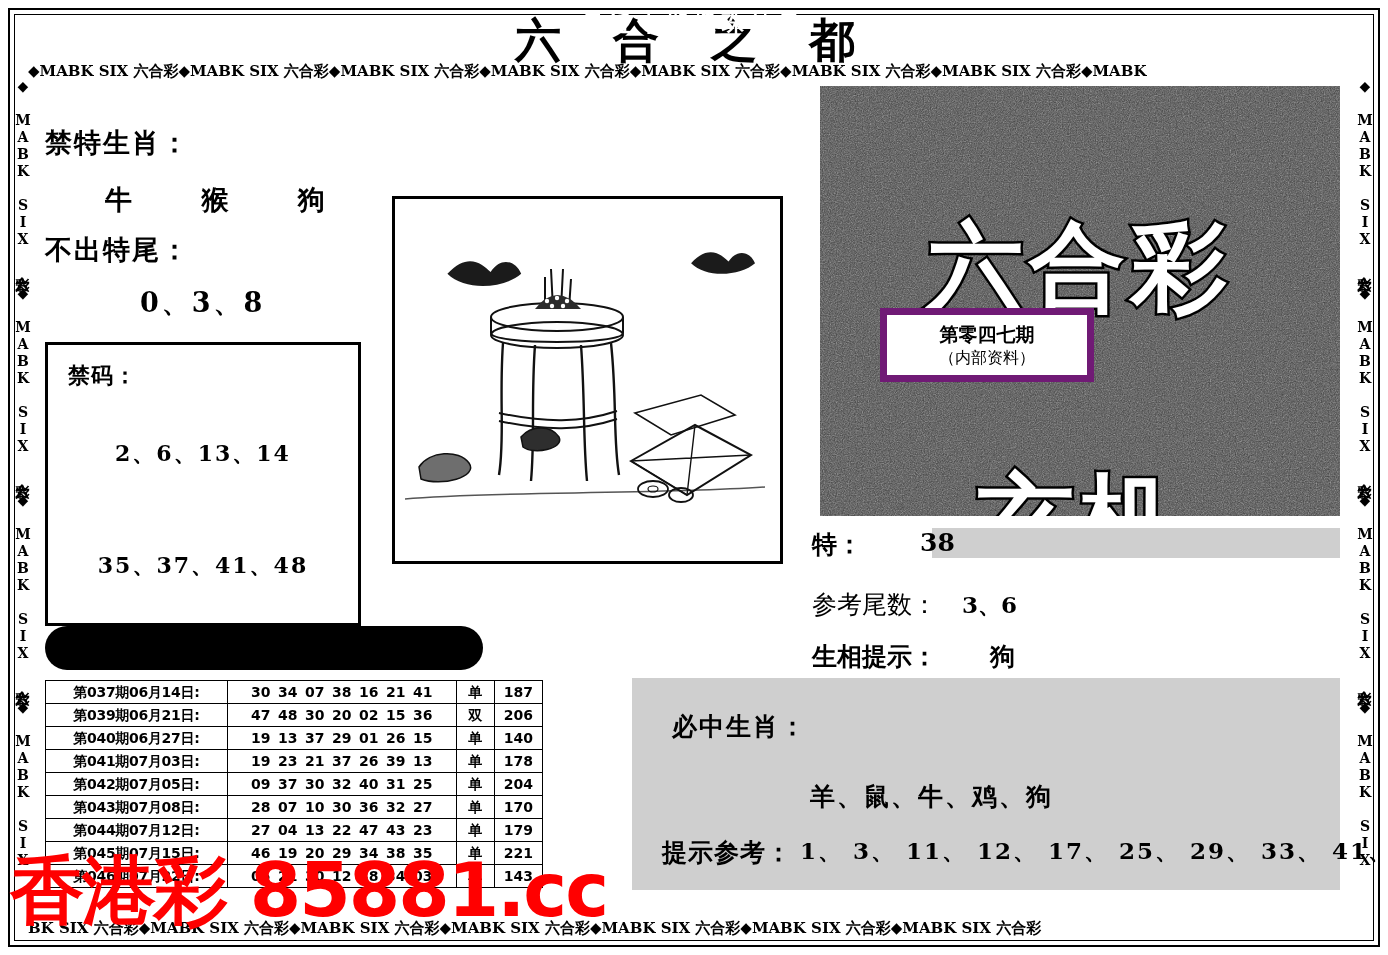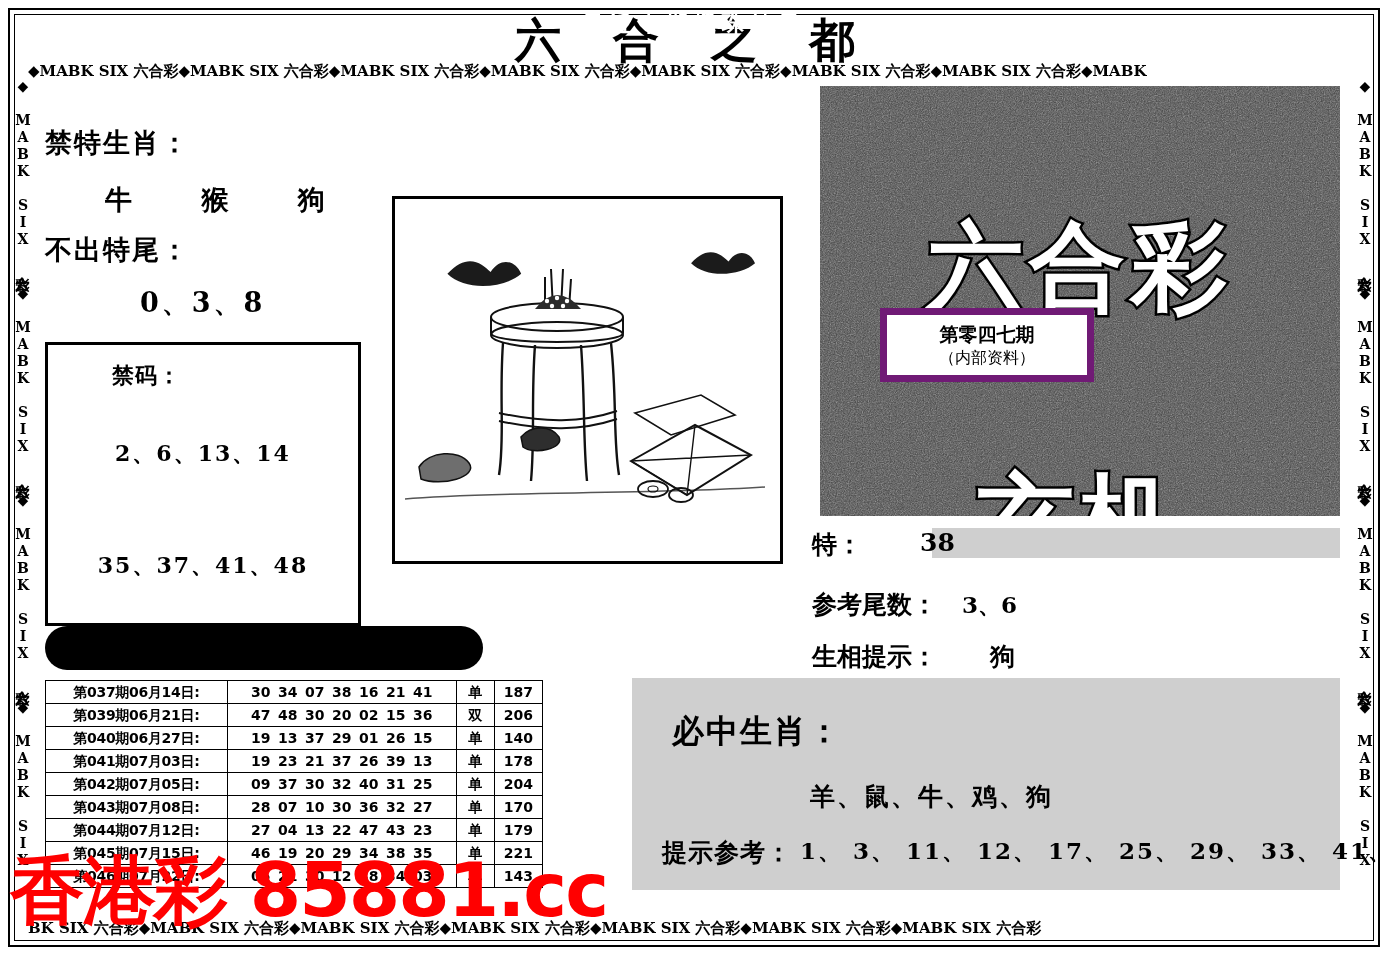--- a/index.html
+++ b/index.html
@@ -56,21 +56,21 @@
   #forbid-zodiac-label{position:absolute;left:45px;top:125px;font-size:27px;letter-spacing:2px;}
   #forbid-zodiac-values{position:absolute;left:105px;top:182px;font-size:27px;letter-spacing:30px;}
   #no-tail-label{position:absolute;left:45px;top:232px;font-size:27px;letter-spacing:2px;}
   #no-tail-values{position:absolute;left:140px;top:285px;font-size:27px;letter-spacing:3px;}
 
   .forbid-box{
     position:absolute;left:45px;top:342px;width:310px;height:278px;
     border:3px solid #000;background:#fff;
   }
   #forbid-code-label{position:absolute;left:20px;top:16px;font-size:22px;font-weight:bold;
-    font-family:"DejaVu Serif","Liberation Serif",serif;letter-spacing:1px;margin-left:44px;}
+    font-family:"DejaVu Serif","Liberation Serif",serif;letter-spacing:1px;}
   .forbid-line{
     position:absolute;left:0;right:0;text-align:center;
     font-family:"DejaVu Serif","Liberation Serif",serif;
     font-size:22px;font-weight:bold;letter-spacing:2px;
   }
   .fl1{top:94px;}
   .fl2{top:150px;}
   .fl3{top:206px;}
 
   
@@ -130,33 +130,33 @@
     font-family:"DejaVu Serif","Liberation Serif",serif;}
   #issue-sub{font-size:16px;font-family:"DejaVu Serif","Liberation Serif",serif;}
 
   .special-row{position:absolute;left:812px;top:528px;width:528px;height:32px;}
   #special-label{position:absolute;left:0;top:0;font-size:25px;font-weight:bold;
     font-family:"DejaVu Serif","Liberation Serif",serif;}
   #special-value{position:absolute;left:108px;top:0;font-size:25px;font-weight:bold;
     font-family:"DejaVu Serif","Liberation Serif",serif;}
   .special-bar{position:absolute;left:120px;top:0;width:408px;height:30px;background:#cfcfcf;z-index:-1;}
 
-  #tail-ref-label{position:absolute;left:812px;top:588px;font-size:25px;font-weight:bold;
+  #tail-ref-label{position:absolute;left:812px;top:588px;font-size:25px;font-weight:normal;
     font-family:"DejaVu Serif","Liberation Serif",serif;}
   #tail-ref-value{position:absolute;left:962px;top:590px;font-size:23px;font-weight:bold;
     font-family:"DejaVu Serif","Liberation Serif",serif;}
   #zodiac-hint-label{position:absolute;left:812px;top:640px;font-size:25px;font-weight:bold;
     font-family:"DejaVu Serif","Liberation Serif",serif;}
   #zodiac-hint-value{position:absolute;left:990px;top:640px;font-size:25px;font-weight:bold;
     font-family:"DejaVu Serif","Liberation Serif",serif;}
 
   .gray-panel{
     position:absolute;left:632px;top:678px;width:708px;height:212px;background:#cfcfcf;
   }
-  #must-hit-label{position:absolute;left:40px;top:32px;font-size:32px;font-weight:bold;
+  #must-hit-label{position:absolute;left:40px;top:32px;font-size:25px;font-weight:bold;
     font-family:Liberation Sans, sans-serif;letter-spacing:2px;}
   #must-hit-values{position:absolute;left:178px;top:102px;font-size:25px;font-weight:bold;
     font-family:"DejaVu Serif","Liberation Serif",serif;letter-spacing:2px;}
   #hint-ref-label{position:absolute;left:30px;top:158px;font-size:25px;font-weight:bold;
     font-family:"DejaVu Serif","Liberation Serif",serif;letter-spacing:1px;}
   #hint-ref-values{position:absolute;left:168px;top:158px;font-size:23px;font-weight:bold;
     font-family:"DejaVu Serif","Liberation Serif",serif;letter-spacing:2px;white-space:nowrap;}
 
   
   .watermark{

